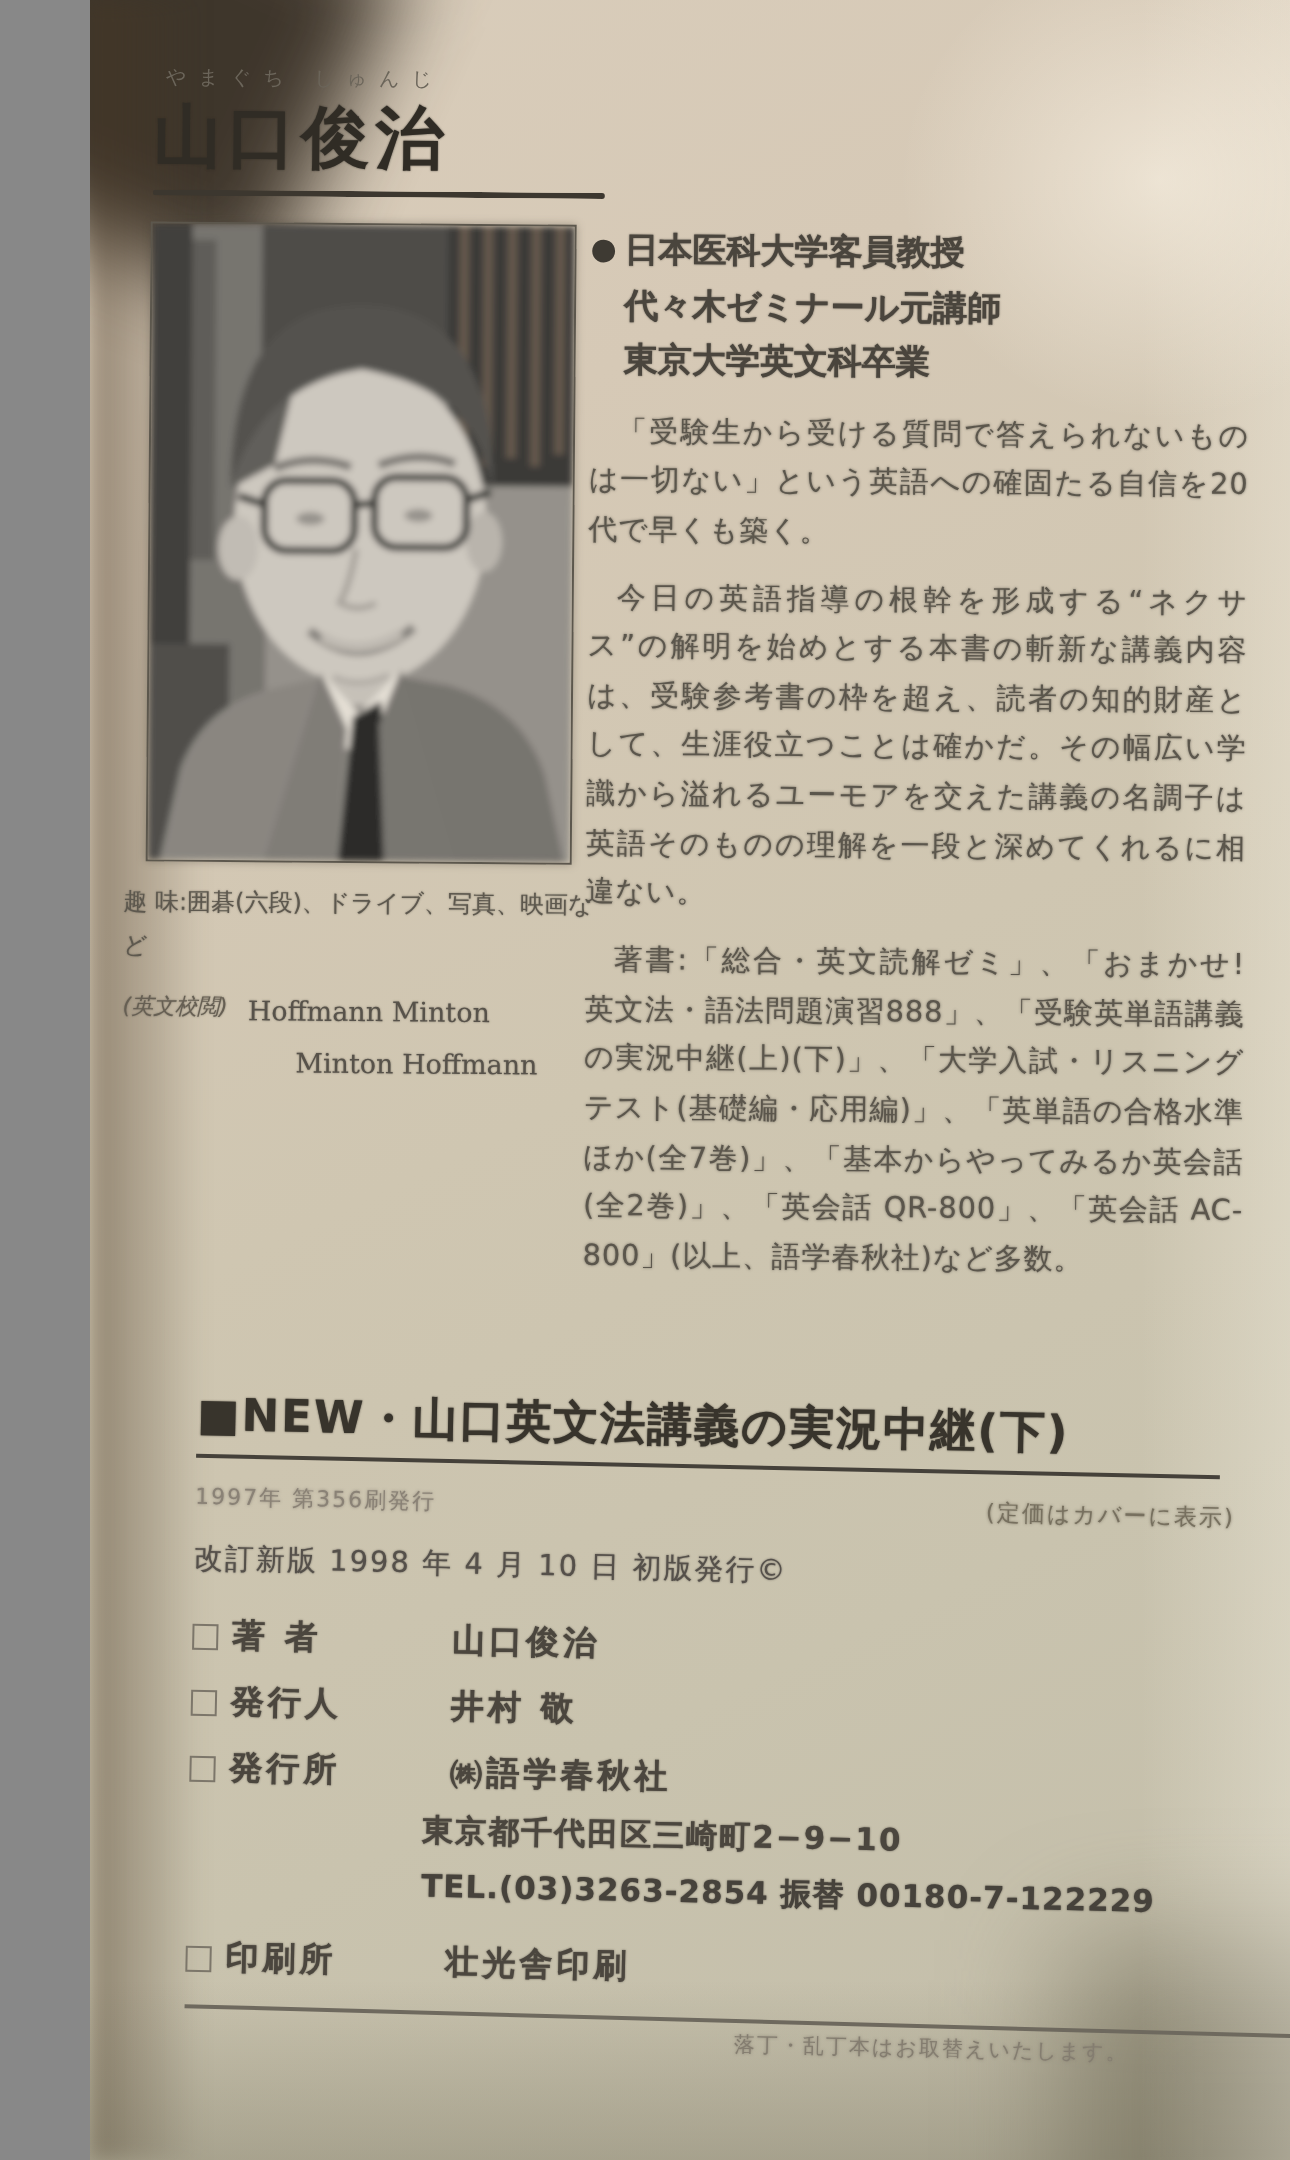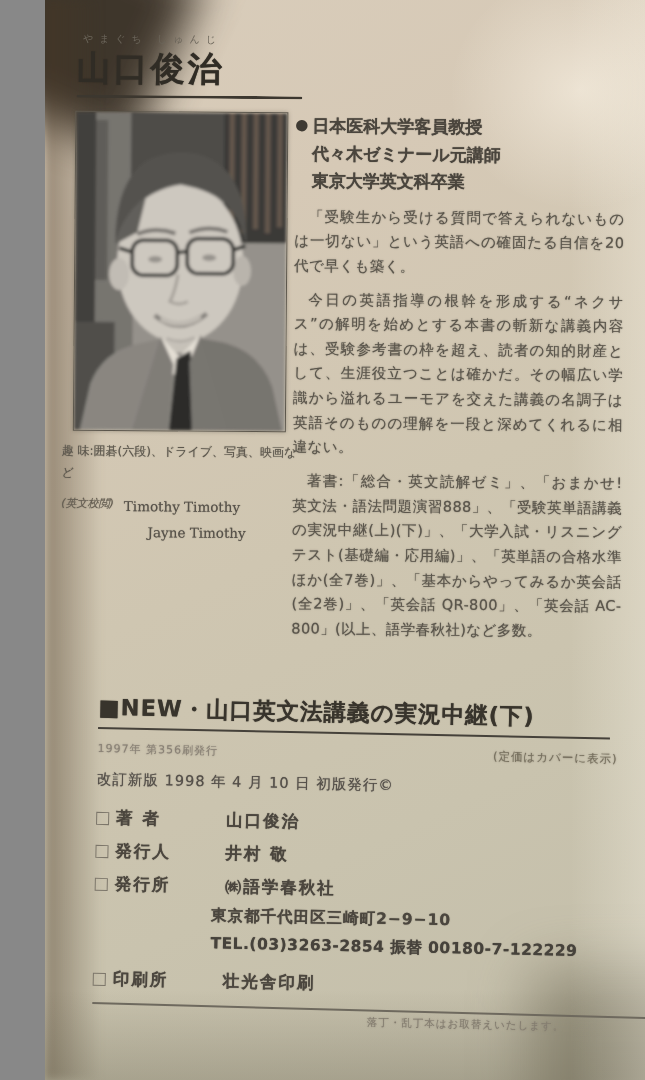--- a/index.html
+++ b/index.html
@@ -144,22 +144,22 @@
           <path d="M126 222 L154 318 L118 318 L115 250 Z" fill="#717171"></path>
         </g>
       </svg>
     </div>
 
     <div class="hobby-block">
       <div>趣 味:囲碁(六段)、ドライブ、写真、映画など</div>
       <div class="proof-row">
         <span class="proof-label">(英文校閲)</span>
         <span class="proof-names">
-          <div>Timothy Timothy</div>
-          <div>Jayne Timothy</div>
+          <div>Hoffmann Minton</div>
+          <div>Minton Hoffmann</div>
         </span>
       </div>
     </div>
 
     <div class="bio-col">
       <div class="titles-row">
         <span class="bullet-icon">●</span>
         <div class="titles titles-lines">
           <div>日本医科大学客員教授</div>
           <div>代々木ゼミナール元講師</div>

